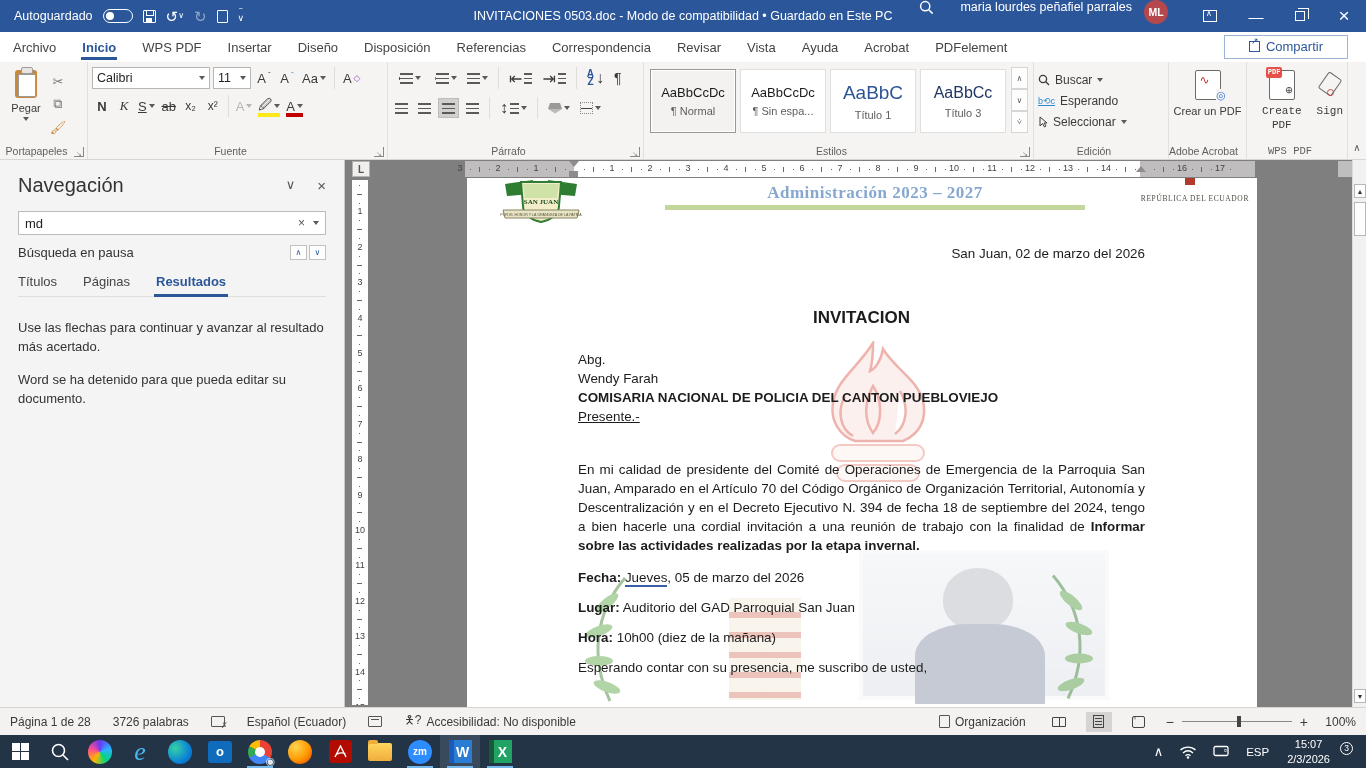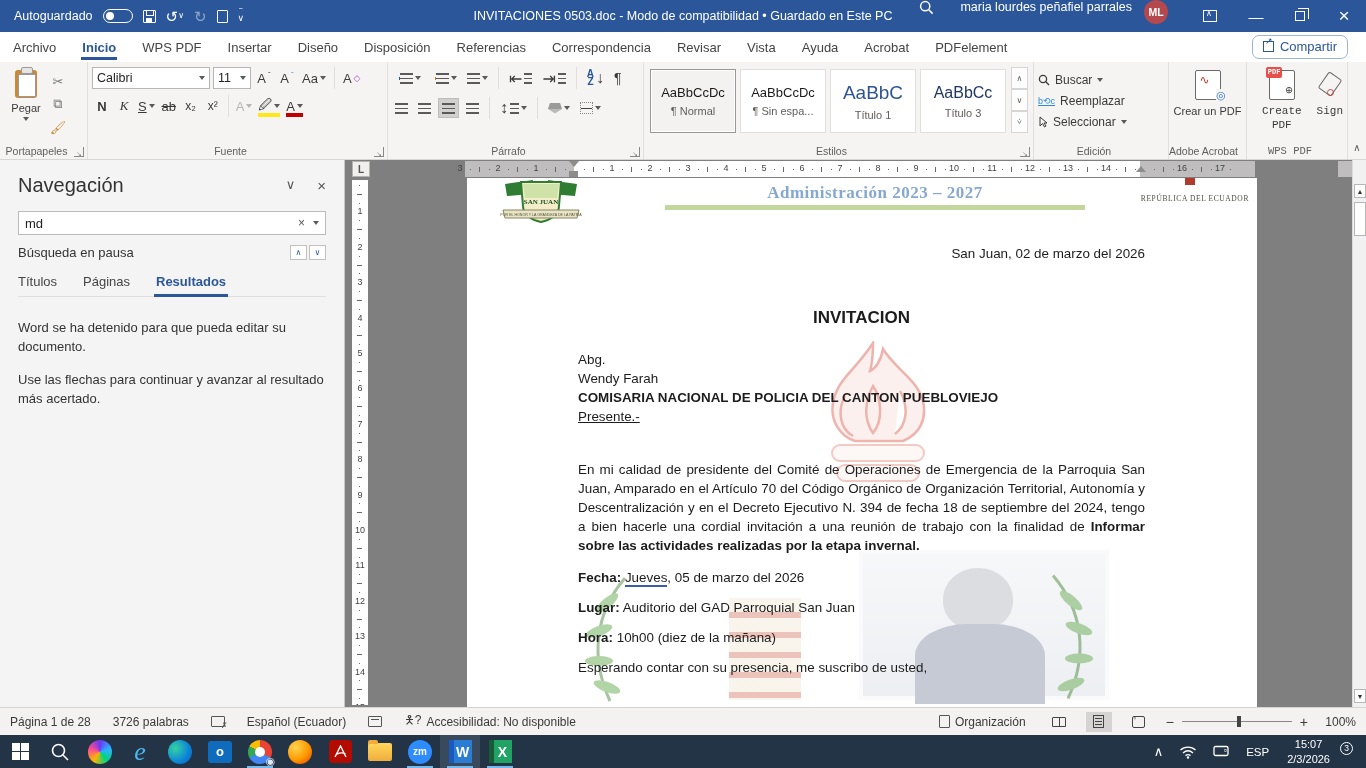--- a/index.html
+++ b/index.html
@@ -32,21 +32,21 @@
   .restore-ic { width:10px; height:10px; border:1.2px solid #fff; position:relative; }
   .restore-ic:before { content:""; position:absolute; left:2px; top:-4px; width:10px; height:10px; border:1.2px solid #fff; border-left:none; border-bottom:none; }
   svg.icon { display:block; }
 
   
   .tabrow { position:absolute; top:32px; left:0; width:1366px; height:30px; background:#fff; display:flex; align-items:center; }
   .rtab { padding:0 13px; font-size:13px; color:#444; height:100%; display:flex; align-items:center; position:relative; }
   .rtab.active { color:#2b579a; font-weight:bold; }
   .rtab.active:after { content:""; position:absolute; left:12px; right:12px; bottom:2px; height:3px; background:#2b579a; }
   .share-btn { margin-left:auto; margin-right:18px; border:1px solid #9cb4d8; color:#2b579a; font-size:13px;
-               padding:3px 10px 4px; border-radius:7px; display:flex; align-items:center; gap:6px; background:#fff; }
+               padding:3px 24px 4px; border-radius:0; display:flex; align-items:center; gap:6px; background:#fff; }
   .share-ic { width:11px; height:11px; border:1.2px solid #2b579a; position:relative; }
   .share-ic:before { content:"↗"; position:absolute; top:-6px; left:1px; font-size:9px; color:#2b579a; }
 
   
   .ribbon { position:absolute; top:62px; left:0; width:1366px; height:98px; background:#f5f4f2; border-bottom:1px solid #d8d6d4; display:flex; }
   .rgroup { position:relative; border-right:1px solid #e2e0de; height:100%; padding:5px 4px 16px; flex:none; }
   .rgroup-label { position:absolute; bottom:2px; left:0; right:14px; text-align:center; font-size:10.5px; color:#605e5c; white-space:nowrap; }
   .launcher { position:absolute; right:3px; bottom:2px; width:10px; height:10px; border-left:1px solid #8a8886; border-top:1px solid #8a8886; transform:rotate(180deg); font-size:7px; color:#8a8886; }
   .launcher:before { content:"↖"; position:absolute; left:1px; top:-2px; }
   .dd { width:0; height:0; border-left:3.5px solid transparent; border-right:3.5px solid transparent; border-top:4px solid #5a5a5a; display:inline-block; }
@@ -438,21 +438,21 @@
       <div class="edit-row">
         <svg class="icon" width="12" height="12" viewBox="0 0 12 12">
             <circle cx="5" cy="5" r="3.6" fill="none" stroke="#3b3a39" stroke-width="1.3"></circle>
             <line x1="7.8" y1="7.8" x2="11" y2="11" stroke="#3b3a39" stroke-width="1.3"></line>
           </svg>
         <span>Buscar</span>
           <span class="dd"></span>
       </div>
       <div class="edit-row">
         <span style="font-size:9px;color:#2b8bd4;text-decoration:underline;">b⟲c</span>
-        <span>Reemplazar</span>
+        <span>Esperando</span>
       </div>
       <div class="edit-row">
         <svg class="icon" width="10" height="12" viewBox="0 0 10 12">
             <path d="M2 1 L2 10 L4.5 7.5 L6.5 11 L8 10 L6 7 L9 7 Z" fill="none" stroke="#3b3a39" stroke-width="1"></path>
           </svg>
         <span>Seleccionar</span>
           <span class="dd"></span>
       </div>
       <span class="rgroup-label">Edición</span>
     </div>
@@ -500,22 +500,22 @@
         <span class="updown">
           <span class="udbtn">∧</span>
           <span class="udbtn">∨</span>
         </span>
       </div>
       <div class="nav-tabs">
         <span class="nav-tab">Títulos</span>
         <span class="nav-tab">Páginas</span>
         <span class="nav-tab active">Resultados</span>
       </div>
+      <div class="nav-msg">Use las flechas para continuar y avanzar al resultado más acertado.</div>
       <div class="nav-msg">Word se ha detenido para que pueda editar su documento.</div>
-      <div class="nav-msg">Use las flechas para continuar y avanzar al resultado más acertado.</div>
     </div>
 
     <div class="canvas">
       <span class="tabsel">L</span>
       <div class="hruler" id="hruler">
         <span class="margin-zone" style="left:93px; width:109px;"></span>
         <span class="text-zone" style="left:202px; width:566px;"></span>
         <span class="margin-zone" style="left:768px; width:115px;"></span>
         <span class="marker-left" style="left:197px;"></span>
         <span class="marker-right" style="left:764px;"></span>

